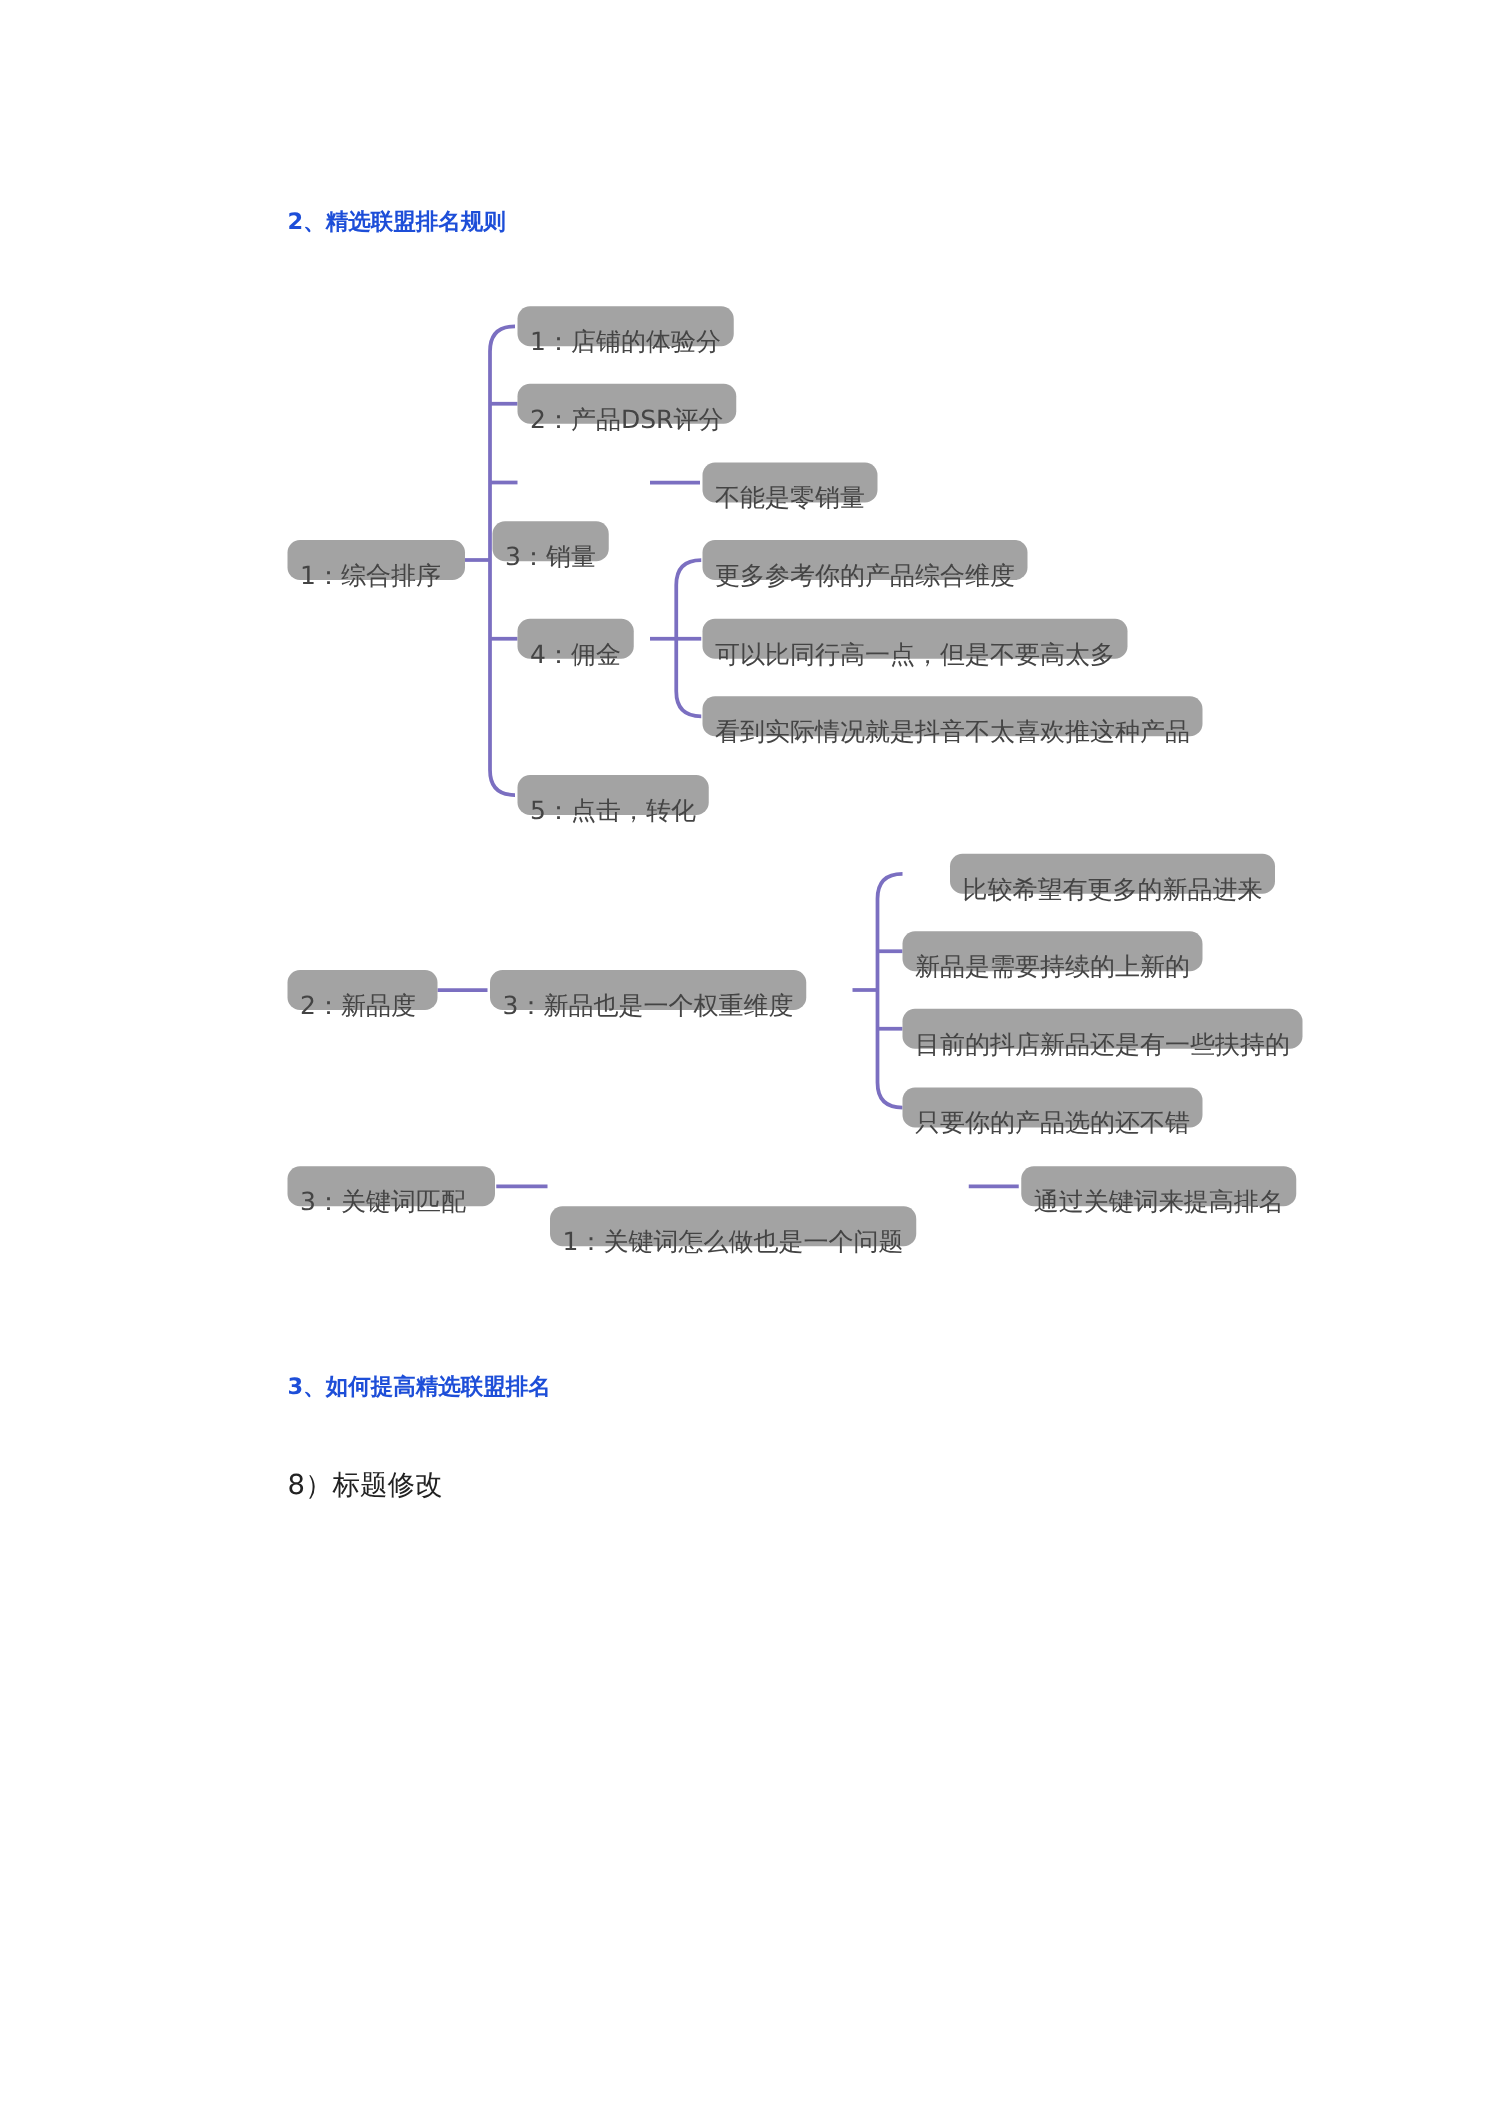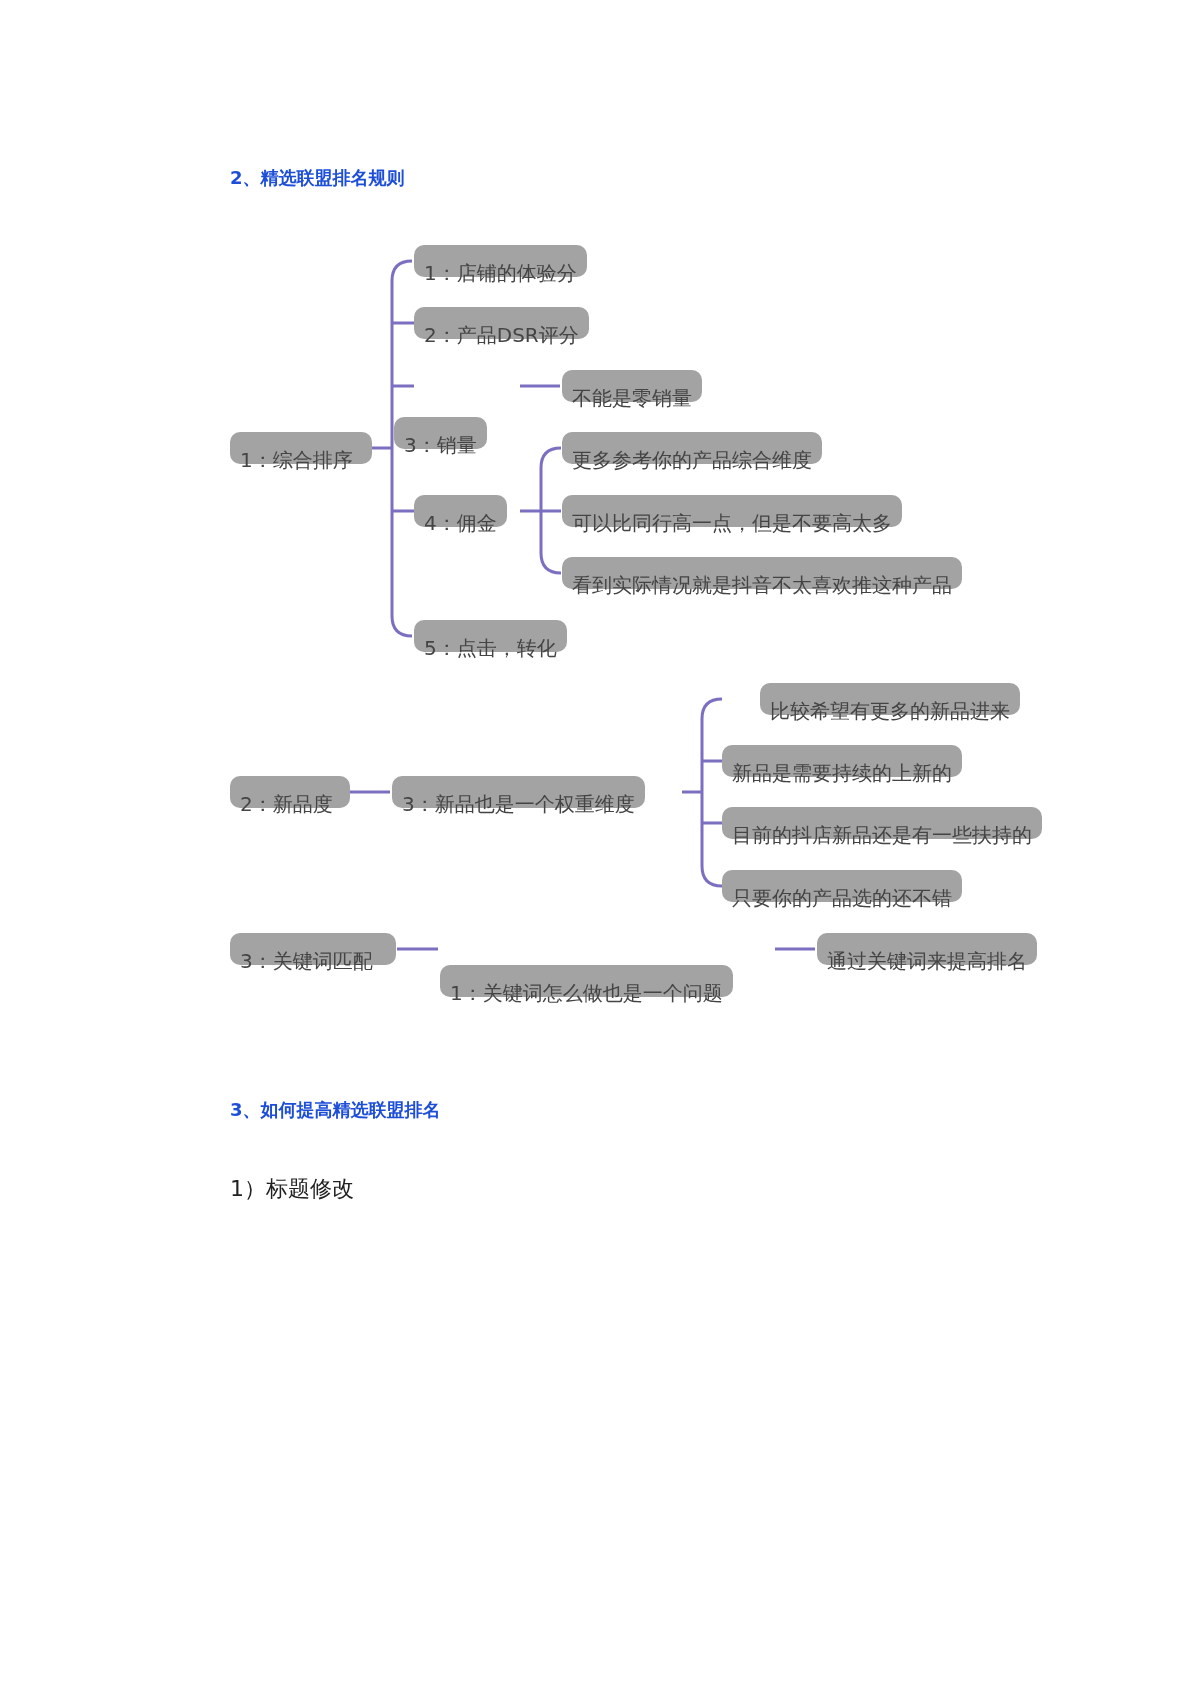--- a/index.html
+++ b/index.html
@@ -56,13 +56,13 @@
 <div class="node" style="left:722px; top:699px;margin-left:38px;">比较希望有更多的新品进来</div>
 <div class="node" style="left:722px; top:761px;">新品是需要持续的上新的</div>
 <div class="node" style="left:722px; top:823px;">目前的抖店新品还是有一些扶持的</div>
 <div class="node" style="left:722px; top:886px;">只要你的产品选的还不错</div>
 
 <div class="node" style="left:230px; top:949px; width:166px;">3：关键词匹配</div>
 <div class="node" style="left:440px; top:981px;text-align:center;">1：关键词怎么做也是一个问题</div>
 <div class="node" style="left:817px; top:949px;">通过关键词来提高排名</div>
 
 <div class="heading" style="top:1095px;">3、如何提高精选联盟排名</div>
-<div class="subheading" style="top:1174px;">1）标题修改</div>
+<div class="subheading" style="top:1174px;">8）标题修改</div>
 
 </body></html>

